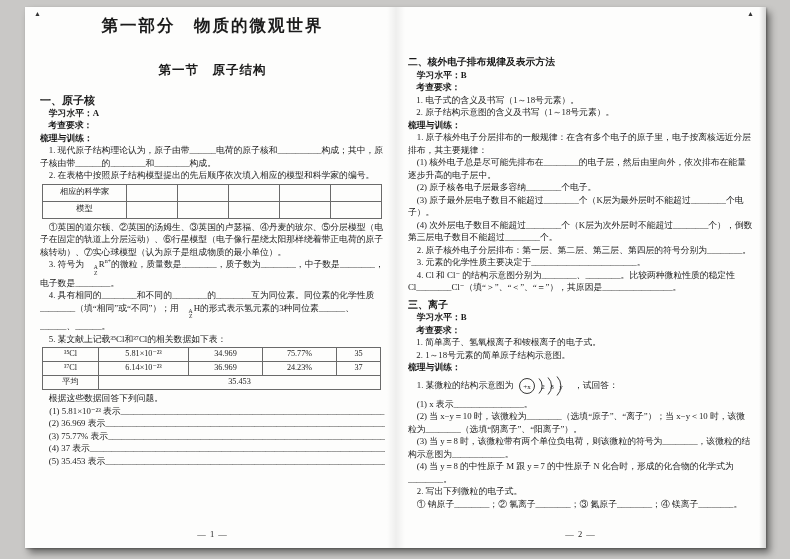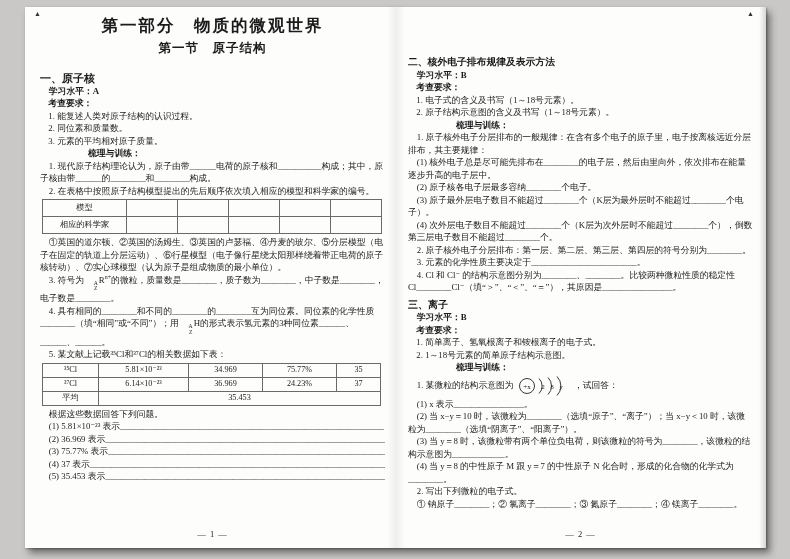--- a/index.html
+++ b/index.html
@@ -10,28 +10,28 @@
          background:linear-gradient(270deg,rgba(0,0,0,.15),rgba(0,0,0,0));}
   .fold{position:absolute;left:362px;top:0;width:18px;height:100%;
          background:linear-gradient(90deg,rgba(0,0,0,0),rgba(0,0,0,.06) 50%,rgba(0,0,0,0));}
   .corner{position:absolute;top:3px;font-size:7px;color:#333;}
   .corner.l{left:9px;}
   .corner.r{right:12px;}
   .page{position:absolute;top:8px;height:527px;width:345px;font-size:8.8px;line-height:12.5px;overflow:hidden;}
   .page.pleft{left:15px;}
   .page.pright{left:383px;}
   .part-title{font-size:16.5px;line-height:21px;font-weight:bold;letter-spacing:2px;text-align:center;}
-  .section-title{font-size:12.5px;line-height:16px;font-weight:bold;letter-spacing:1px;text-align:center;margin-top:4px;margin-bottom:16px;}
+  .section-title{font-size:12.5px;line-height:16px;font-weight:bold;letter-spacing:1px;text-align:center;margin-top:26px;margin-bottom:16px;}
   .h-sec{font-weight:bold;font-size:11px;}
   .level{font-weight:bold;text-indent:1em;}
   .reqs{display:flex;padding-left:0.95em;flex-direction:column;}
   .reqs .lab{font-weight:bold;white-space:nowrap;}
-  .train{font-weight:bold;margin-left:48px;}
+  .train{font-weight:bold;}
   .para{text-indent:1em;}
-  .ans{text-indent:1em;white-space:nowrap;overflow:hidden;}
+  .ans{text-indent:1em;white-space:nowrap;overflow:hidden;text-align:center;}
   table{border-collapse:collapse;table-layout:fixed;margin:2px 0 2px 2px;}
   td{border:0.8px solid #6a6a6a;text-align:center;font-size:8.2px;padding:0 2px;}
   .t1{width:340px;}
   .t1 td{height:16px;}
   .t2{width:338px;padding-left:20px;}
   .t2 td{height:13px;}
   .stack{display:inline-flex;flex-direction:column;align-items:center;font-size:5.6px;line-height:5.8px;vertical-align:-2px;margin:0 1px;font-weight:normal;}
   sup{font-size:6px;vertical-align:super;line-height:0;}
   .sec2-h{font-weight:bold;font-size:9.8px;margin-top:41px;}
   .sec3-h{font-weight:bold;font-size:10px;margin-top:5px;}
@@ -48,52 +48,47 @@
 
   <div class="page pleft">
     <div class="part-title">第一部分　物质的微观世界</div>
     <div class="section-title">第一节　原子结构</div>
 
     <div class="h-sec">一、原子核</div>
     <div class="level">学习水平：A</div>
 
     <div class="reqs">
       <span class="lab">考查要求：</span>
-      <div class="req-list">
-        <div>1. 能复述人类对原子结构的认识过程。</div>
-        <div>2. 同位素和质量数。</div>
-        <div>3. 元素的平均相对原子质量。</div>
-      </div>
     </div>
 
     <div class="train">梳理与训练：</div>
 
     <div class="para">1. 现代原子结构理论认为，原子由带______电荷的原子核和__________构成；其中，原子核由带______的________和________构成。</div>
     <div class="para">2. 在表格中按照原子结构模型提出的先后顺序依次填入相应的模型和科学家的编号。</div>
 
     <table class="t1">
       <colgroup>
           <col style="width:84px">
           <col>
           <col>
           <col>
           <col>
           <col>
         </colgroup>
       <tbody>
         <tr>
+          <td>相应的科学家</td>
+          <td></td>
+          <td></td>
+          <td></td>
+          <td></td>
+          <td></td>
+        </tr>
+        <tr>
           <td>模型</td>
-          <td></td>
-          <td></td>
-          <td></td>
-          <td></td>
-          <td></td>
-        </tr>
-        <tr>
-          <td>相应的科学家</td>
           <td></td>
           <td></td>
           <td></td>
           <td></td>
           <td></td>
         </tr>
       </tbody>
     </table>
 
     <div class="para">①英国的道尔顿、②英国的汤姆生、③英国的卢瑟福、④丹麦的玻尔、⑤分层模型（电子在固定的轨道上分层运动）、⑥行星模型（电子像行星绕太阳那样绕着带正电荷的原子核转动）、⑦实心球模型（认为原子是组成物质的最小单位）。</div>

